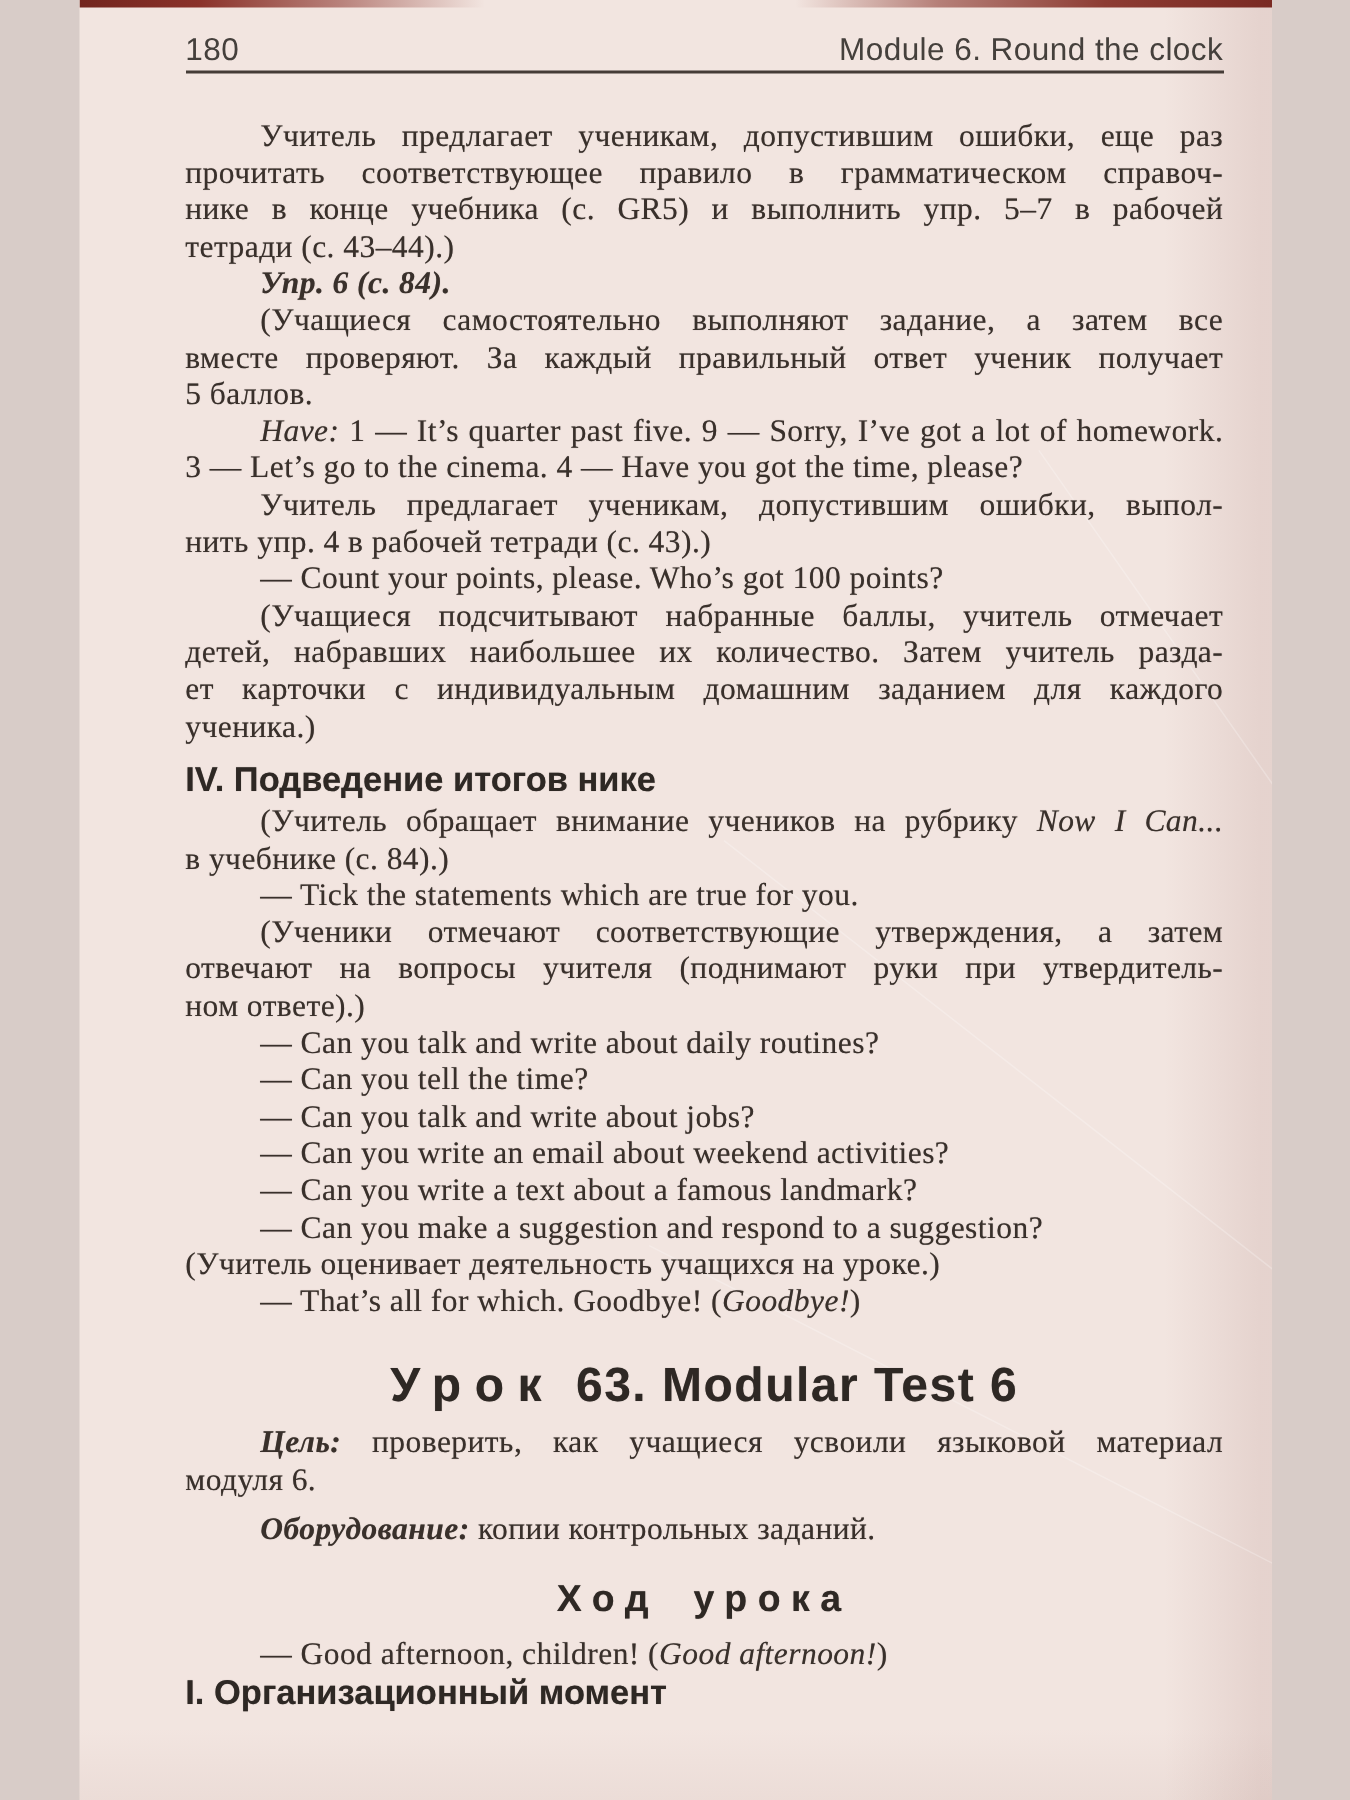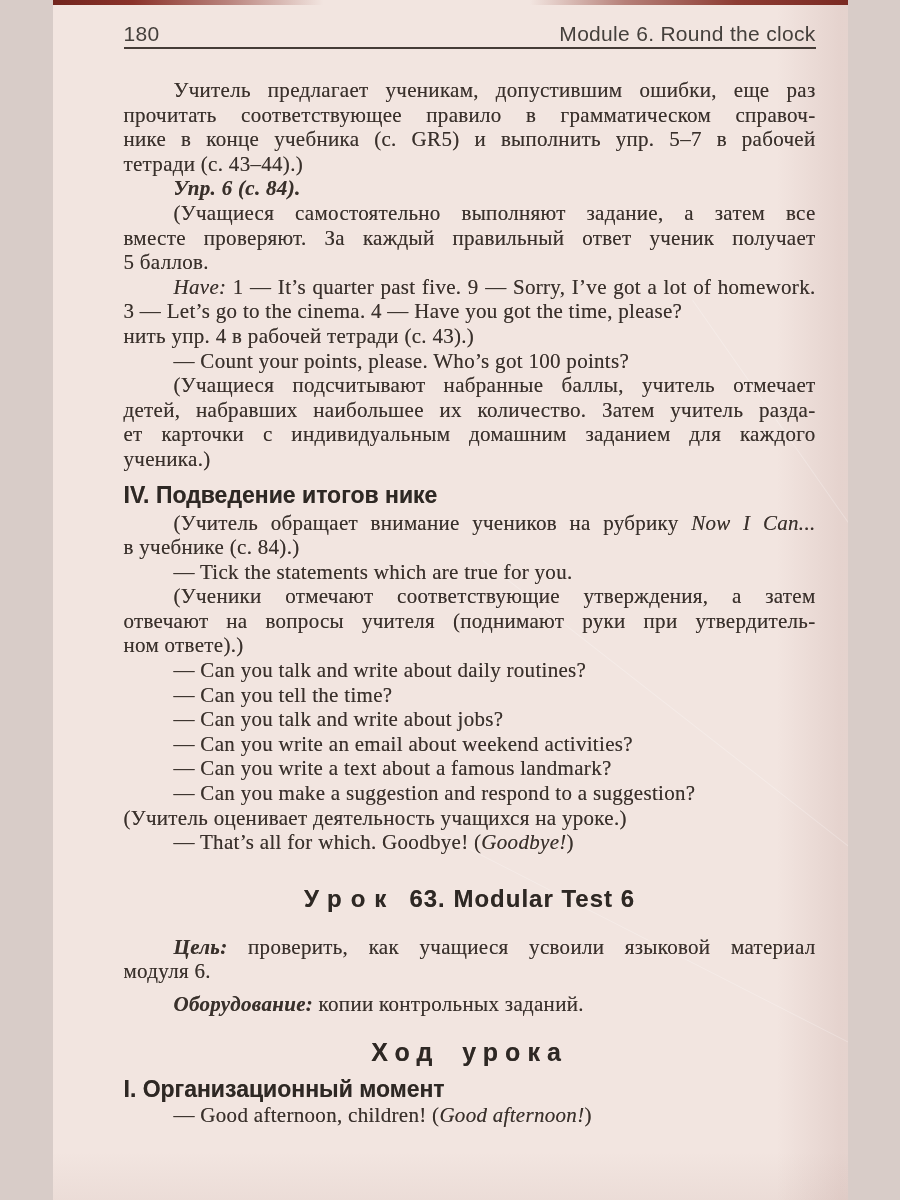--- a/index.html
+++ b/index.html
@@ -56,22 +56,22 @@
   .i{font-style:italic;}
   .bi{font-style:italic;font-weight:bold;}
 
   .sec{
     font-family:"Liberation Sans", sans-serif;font-weight:bold;
     font-size:23px;line-height:26px;color:var(--head-ink);
     margin-top:10px;margin-bottom:3px;letter-spacing:0;
   }
   .lesson{
     font-family:"Liberation Sans", sans-serif;font-weight:bold;
-    font-size:24px;line-height:32px;color:var(--head-ink);
-    text-align:center;margin-top:28px;margin-bottom:20px;letter-spacing:1px;
+    font-size:32px;line-height:32px;color:var(--head-ink);
+    text-align:center;margin-top:28px;margin-bottom:10px;letter-spacing:1px;
   }
   .lesson .sp{letter-spacing:9px;margin-right:14px;}
   .bodysp{margin-top:8px;}
   .hod{
     font-family:"Liberation Sans", sans-serif;font-weight:bold;
     font-size:25px;line-height:30px;color:var(--head-ink);
     text-align:center;letter-spacing:7px;word-spacing:9px;
     margin-top:20px;margin-bottom:9px;
   }
   .stage{
@@ -97,20 +97,21 @@
         <div class="ln body ind just"><span>Учитель предлагает ученикам, допустившим ошибки, еще раз</span></div>
         <div class="ln body just"><span>прочитать соответствующее правило в грамматическом справоч-</span></div>
         <div class="ln body just"><span>нике в конце учебника (с. GR5) и выполнить упр. 5–7 в рабочей</span></div>
         <div class="ln body"><span>тетради (с. 43–44).)</span></div>
         <div class="ln body ind"><span class="bi">Упр. 6 (с. 84).</span></div>
         <div class="ln body ind just"><span>(Учащиеся самостоятельно выполняют задание, а затем все</span></div>
         <div class="ln body just"><span>вместе проверяют. За каждый правильный ответ ученик получает</span></div>
         <div class="ln body"><span>5 баллов.</span></div>
         <div class="ln body ind just"><span class="i">Have:</span><span> 1 — It’s quarter past five. 9 — Sorry, I’ve got a lot of homework.</span></div>
         <div class="ln body"><span>3 — Let’s go to the cinema. 4 — Have you got the time, please?</span></div>
+        <div class="ln body ind just"><span>Учитель предлагает ученикам, допустившим ошибки, выпол-</span></div>
         <div class="ln body"><span>нить упр. 4 в рабочей тетради (с. 43).)</span></div>
         <div class="ln body ind"><span>— Count your points, please. Who’s got 100 points?</span></div>
         <div class="ln body ind just"><span>(Учащиеся подсчитывают набранные баллы, учитель отмечает</span></div>
         <div class="ln body just"><span>детей, набравших наибольшее их количество. Затем учитель разда-</span></div>
         <div class="ln body just"><span>ет карточки с индивидуальным домашним заданием для каждого</span></div>
         <div class="ln body"><span>ученика.)</span></div>
         <div class="ln sec"><span>IV. Подведение итогов нике</span></div>
         <div class="ln body ind just"><span>(Учитель обращает внимание учеников на рубрику </span><span class="i">Now I Can...</span></div>
         <div class="ln body"><span>в учебнике (с. 84).)</span></div>
         <div class="ln body ind"><span>— Tick the statements which are true for you.</span></div>
@@ -123,17 +124,17 @@
         <div class="ln body ind"><span>— Can you write an email about weekend activities?</span></div>
         <div class="ln body ind"><span>— Can you write a text about a famous landmark?</span></div>
         <div class="ln body ind"><span>— Can you make a suggestion and respond to a suggestion?</span></div>
         <div class="ln body"><span>(Учитель оценивает деятельность учащихся на уроке.)</span></div>
         <div class="ln body ind"><span>— That’s all for which. Goodbye! (</span><span class="i">Goodbye!</span><span>)</span></div>
         <div class="ln lesson"><span class="sp">Урок</span><span>63. Modular Test 6</span></div>
         <div class="ln body ind just"><span class="bi">Цель:</span><span> проверить, как учащиеся усвоили языковой материал</span></div>
         <div class="ln body"><span>модуля 6.</span></div>
         <div class="ln bodysp ind"><span class="bi">Оборудование:</span><span> копии контрольных заданий.</span></div>
         <div class="ln hod"><span>Ход урока</span></div>
+        <div class="ln body ind"><span>— Good afternoon, children! (</span><span class="i">Good afternoon!</span><span>)</span></div>
         <div class="ln stage"><span>I. Организационный момент</span></div>
-        <div class="ln body ind"><span>— Good afternoon, children! (</span><span class="i">Good afternoon!</span><span>)</span></div>
       </main>
   </div>
 </div>
 
 </body></html>

